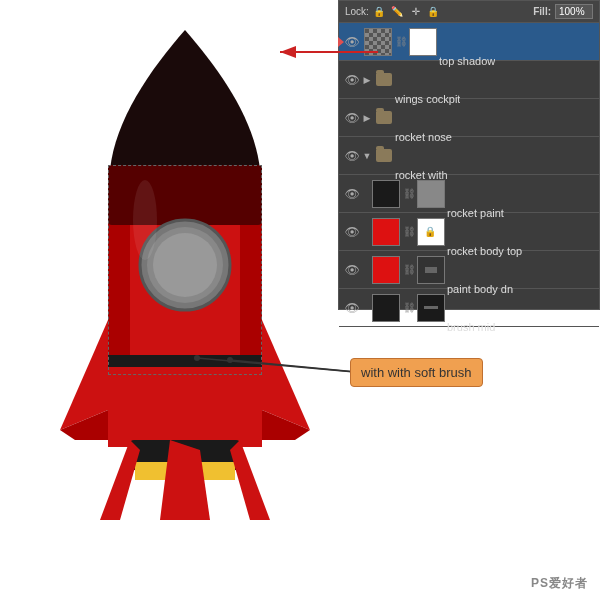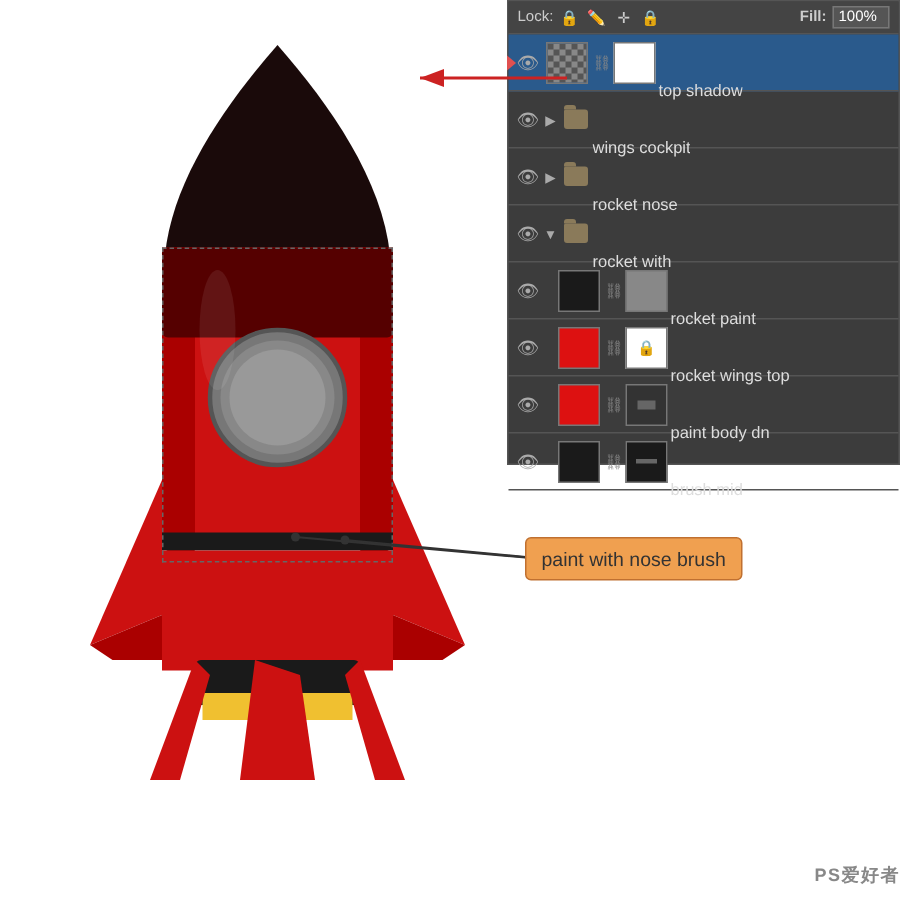--- a/index.html
+++ b/index.html
@@ -267,21 +267,21 @@
     <div class="mask-thumb" style="background:#888"></div>
     <span class="layer-name">rocket paint</span>
   </div>
 
   <div class="layer-row">
     <div class="eye-icon">👁</div>
     <div class="indent2"></div>
     <div class="layer-thumb thumb-red"></div>
     <div class="link-icon">⛓</div>
     <div class="mask-thumb" style="background:#fff; display:flex; align-items:center; justify-content:center; font-size:10px;">🔒</div>
-    <span class="layer-name">rocket wings top</span>
+    <span class="layer-name">rocket body top</span>
   </div>
 
   <div class="layer-row">
     <div class="eye-icon">👁</div>
     <div class="indent2"></div>
     <div class="layer-thumb thumb-red"></div>
     <div class="link-icon">⛓</div>
     <div class="mask-thumb" style="background:#333; display:flex; align-items:center; justify-content:center;">
       <div style="width:12px; height:6px; background:#666;"></div>
     </div>
@@ -357,18 +357,18 @@
   <line x1="378" y1="52" x2="280" y2="52" stroke="#cc2222" stroke-width="2" marker-end="url(#arrowhead-red)"></line>
 
   <line x1="388" y1="375" x2="230" y2="360" stroke="#333" stroke-width="1.5"></line>
   <circle cx="230" cy="360" r="3" fill="#333"></circle>
 
   <line x1="388" y1="375" x2="197" y2="358" stroke="#333" stroke-width="1.5"></line>
   <circle cx="197" cy="358" r="3" fill="#333"></circle>
 </svg>
 
 <div class="tooltip-box" style="left: 350px; top: 358px;">
-  <span>paint with nose brush</span>
+  <span>with with soft brush</span>
 </div>
 
-<div style="position:absolute; bottom:8px; right:0; font-size:12px; color:#888; font-weight:bold; letter-spacing:1px;">
+<div style="position:absolute; bottom:8px; right:12px; font-size:12px; color:#888; font-weight:bold; letter-spacing:1px;">
   <span>PS爱好者</span>
 </div>
 
 </body></html>

